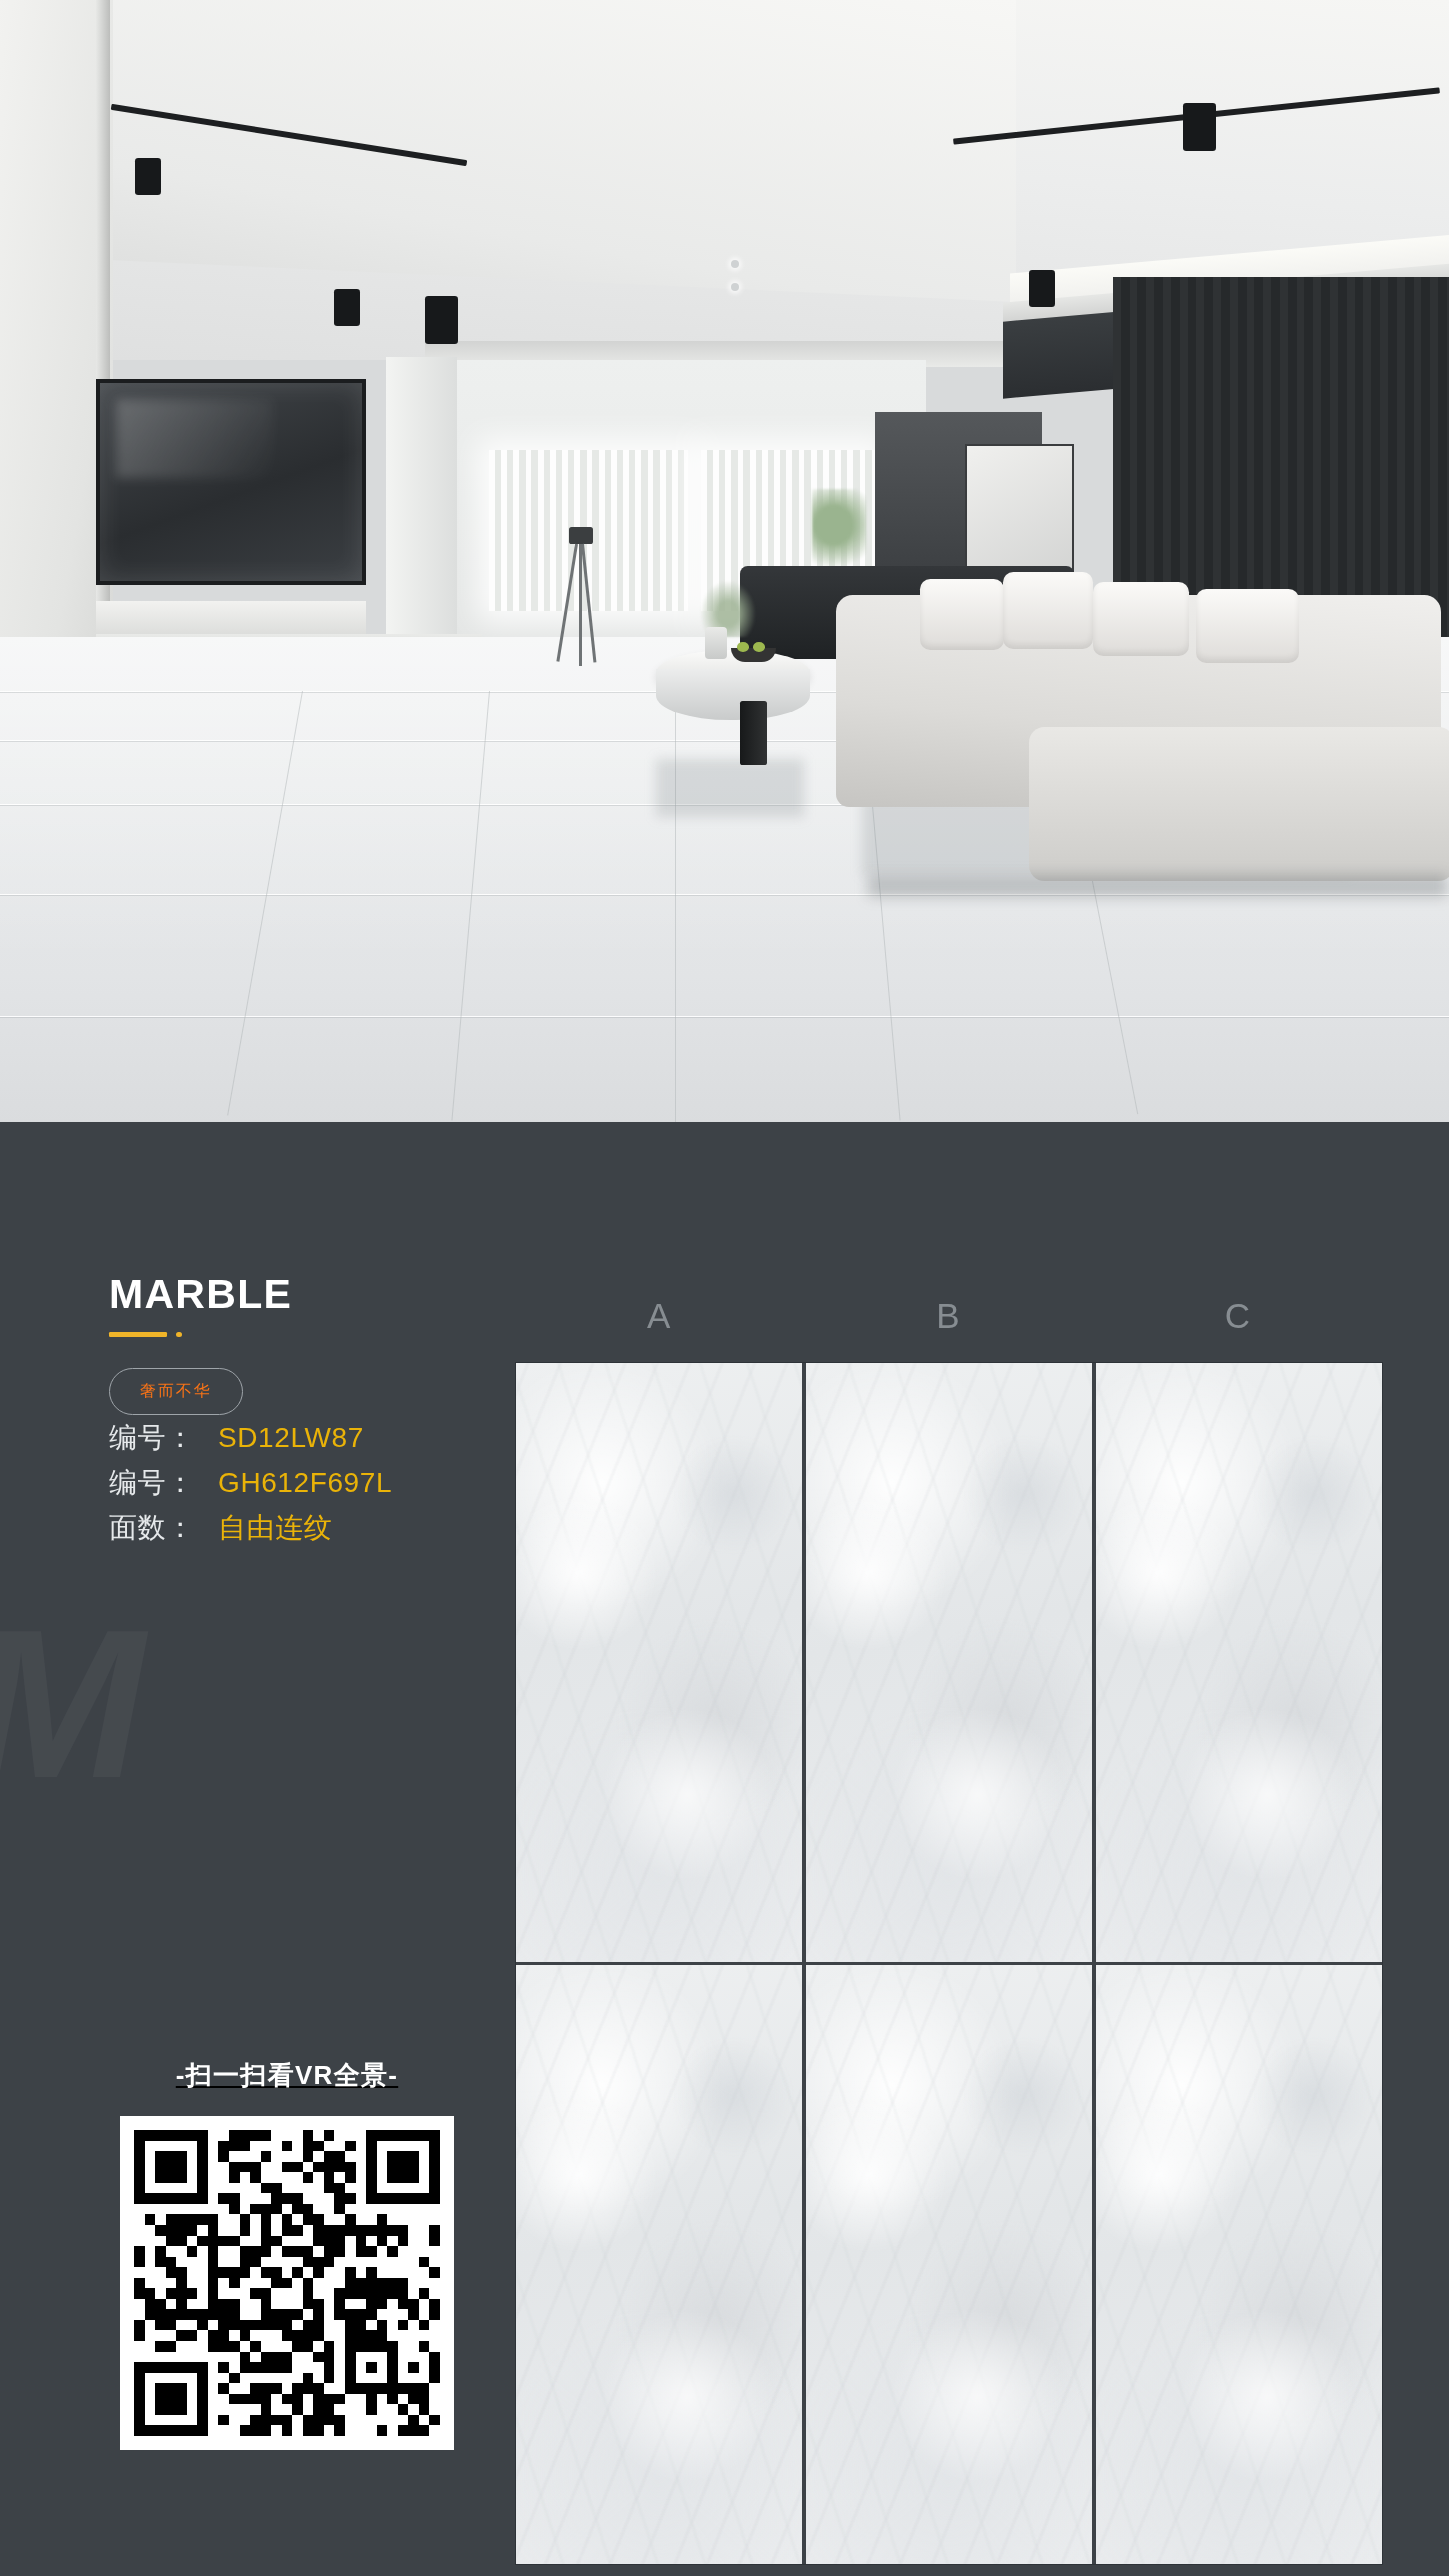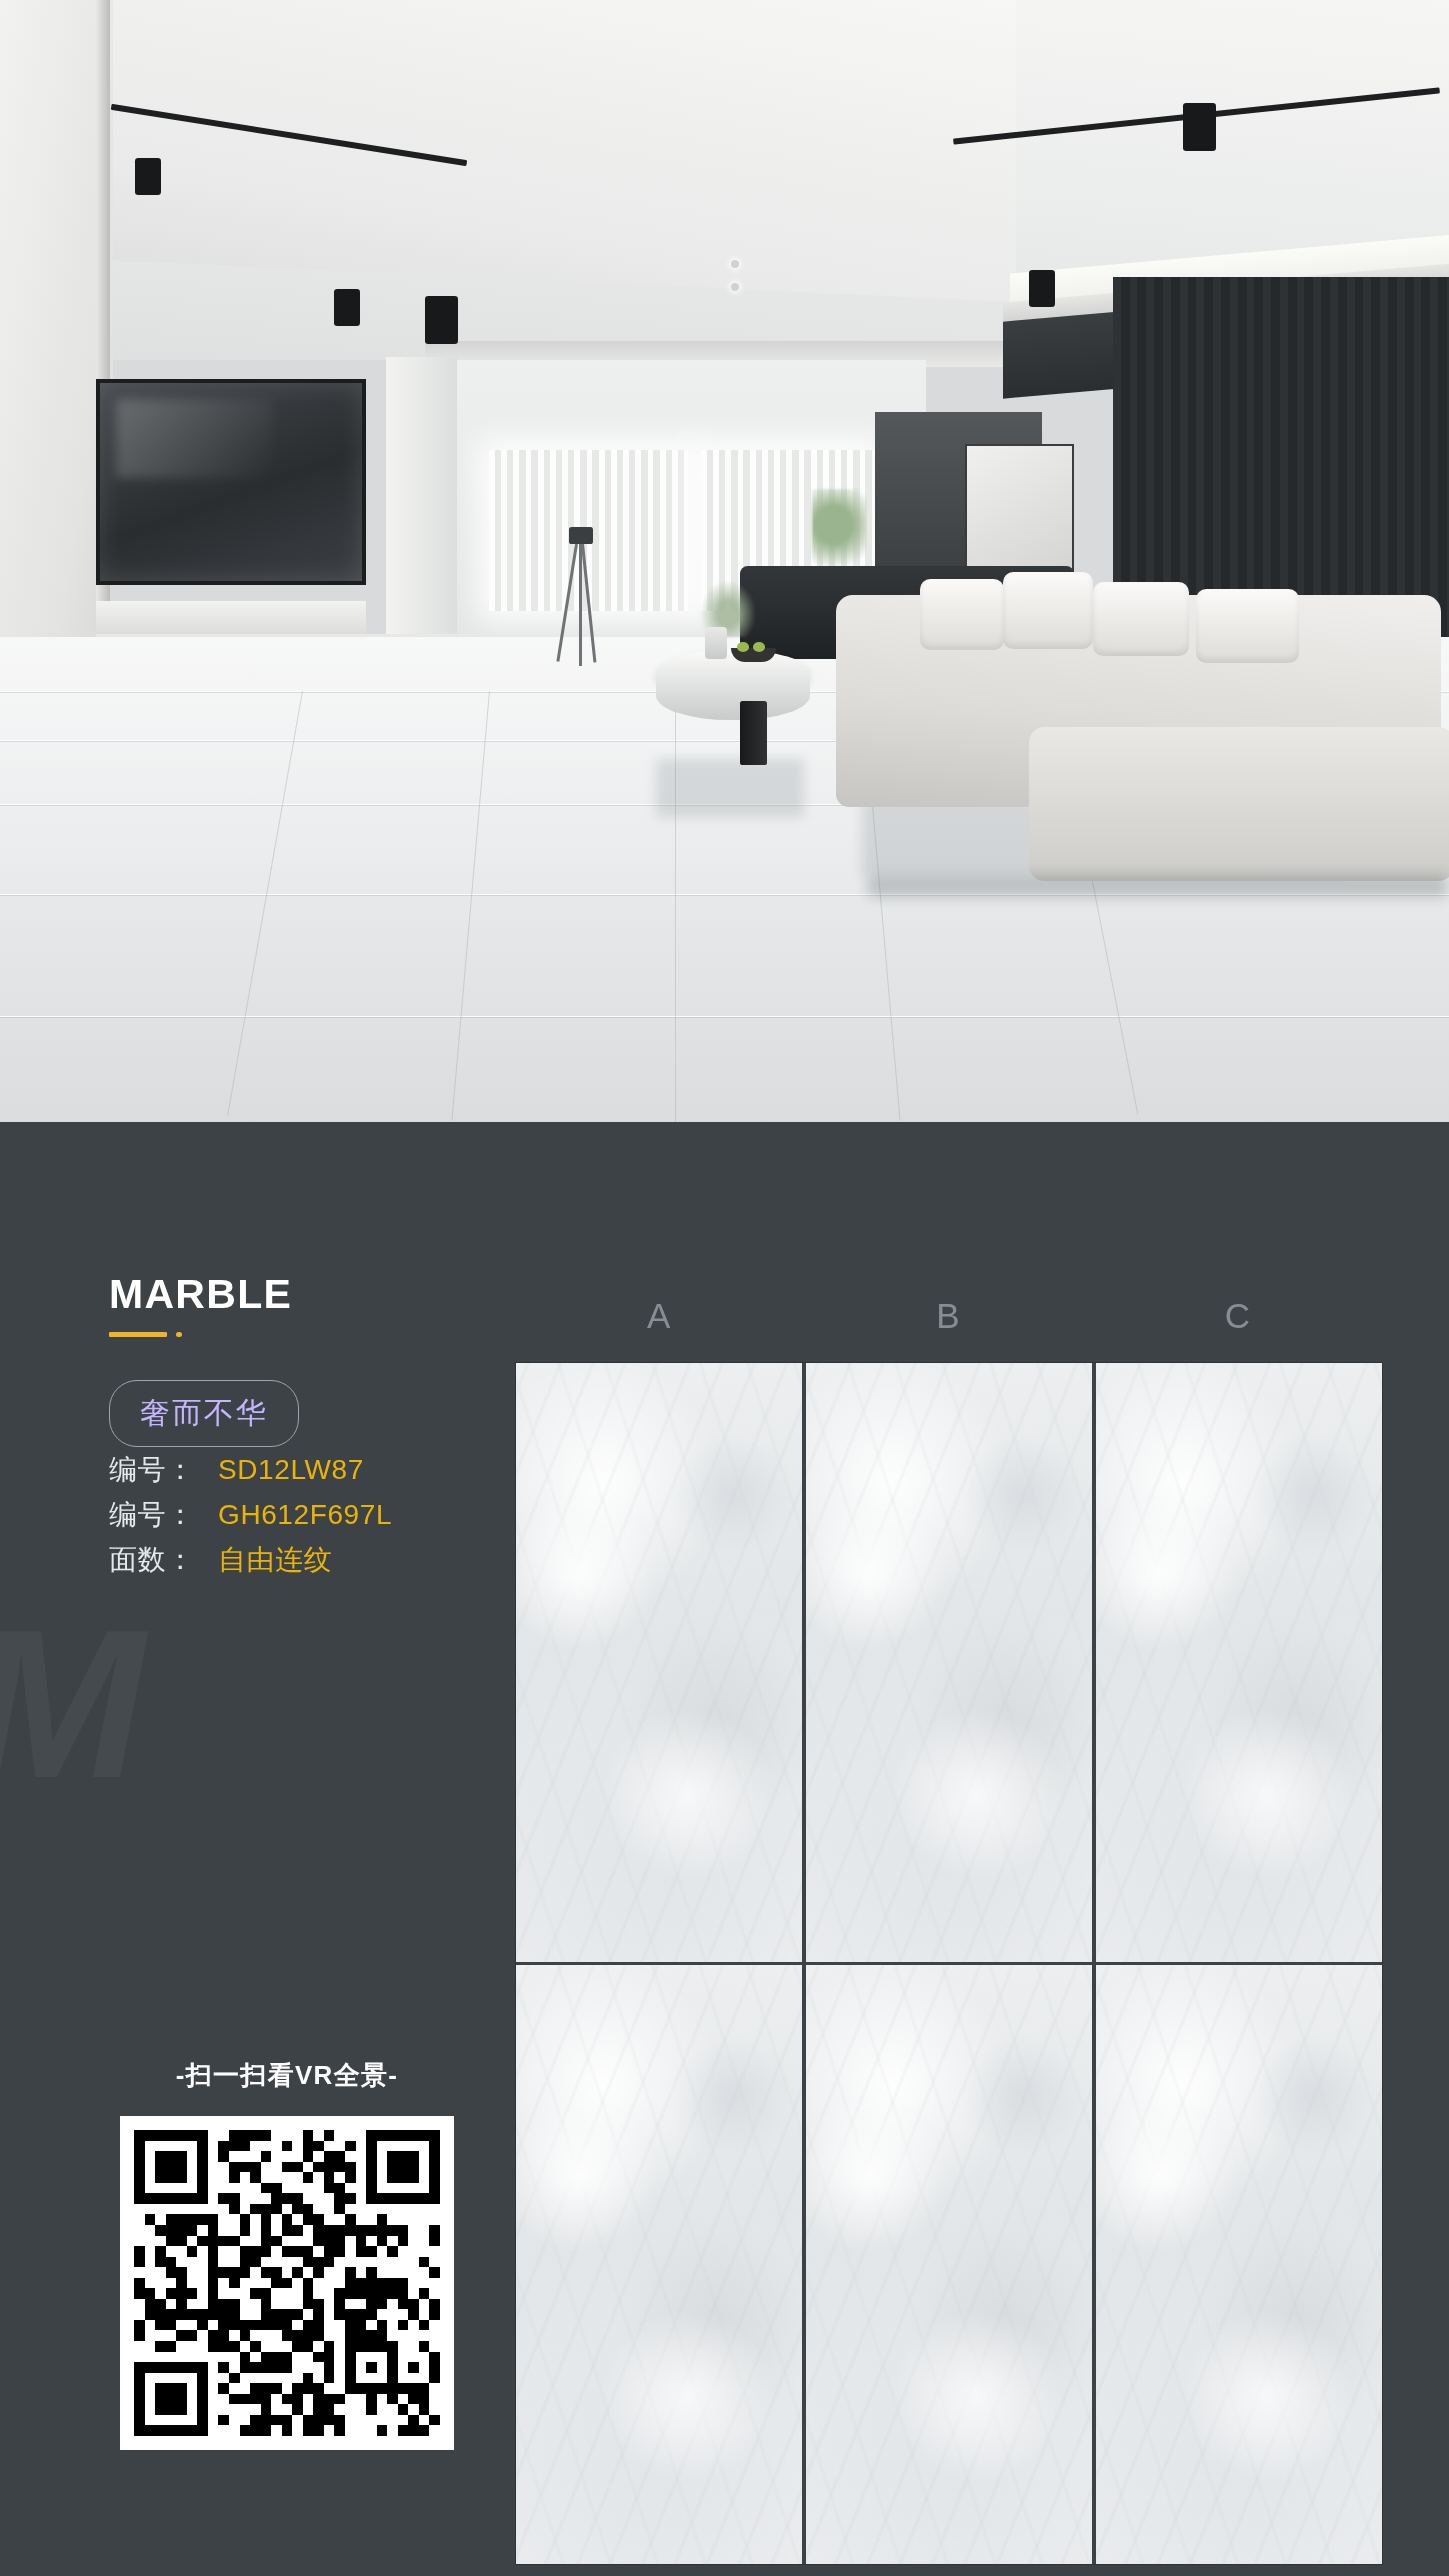--- a/index.html
+++ b/index.html
@@ -272,33 +272,33 @@
   }
   .brand-rule {
     margin-top:16.7px; display:flex; align-items:center; gap:9px;
   }
   .brand-rule .bar { width:58px; height:5.8px; background:#f0b429; border-radius:1.3px; }
   .brand-rule .dot { width:5.8px; height:5.8px; border-radius:50%; background:#f0b429; }
   .title-cn {
     margin-top:39px; font-size:50px; font-weight:bold; color:#ffffff; letter-spacing:2.6px;
   }
   .pill {
-    margin-top:43px; display:inline-block; padding:11.6px 30px;
+    margin-top:31px; display:inline-block; padding:11.6px 30px;
     border:1.3px solid #9fa5aa; border-radius:28px;
-    color:#c4b5fd; font-size:30px; letter-spacing:1.9px;
+    color:#f97316; font-size:16px; letter-spacing:1.9px;
   }
   .specs { }
   .spec-row {
     display:flex; align-items:baseline;
     font-size:28px; color:#e6e9eb; line-height:1.62; letter-spacing:0.6px;
   }
   .spec-row .k { min-width:109px; }
   .spec-row .v { color:#eab308; }
   .vr-wrap {
-    position:absolute; left:120px; top:2058px; width:334px;
+    position:absolute; left:120px; top:2058px; width:334px;text-decoration:underline;
   }
   .vr-label {
     font-size:26px; font-weight:bold; color:#ffffff; letter-spacing:1.3px;
     text-align:center; width:334px;
   }
   .qr {
     margin-top:23px; width:334px; height:334px; background:#ffffff; padding:14px;
   }
   .qr-grid {
     width:100%; height:100%;

